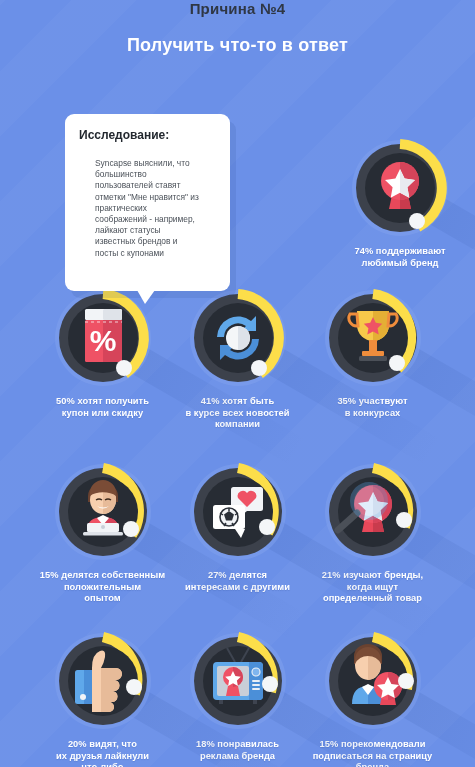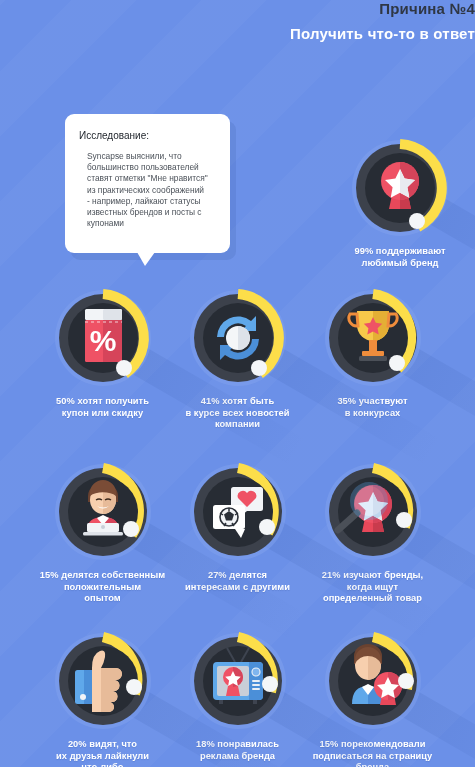--- a/index.html
+++ b/index.html
@@ -33,34 +33,34 @@
 
   .page {
     position: relative;
     z-index: 2;
     width: 475px;
     height: 767px;
   }
 
   
   .header {
-    text-align: right;
+    text-align: center;
     padding-top: 0px;
   }
   .reason-title {
     margin: 0;
     font-size: 15px;
     font-weight: bold;
     color: #2f3744;
     line-height: 17px;
     letter-spacing: 0.2px;
   }
   .reason-subtitle {
-    margin: 8px 0 0 0;
-    font-size: 15px;
+    margin: 20px 0 0 0;
+    font-size: 18px;
     font-weight: bold;
     color: #ffffff;
     line-height: 17px;
     letter-spacing: 0.2px;
   }
 
   
   .bubble-wrap {
     position: absolute;
     left: 65px;
@@ -70,27 +70,27 @@
   }
   .bubble {
     position: relative;
     background: #ffffff;
     border-radius: 9px;
     padding: 15px 14px 16px 14px;
     box-shadow: 6px 7px 0 rgba(40,70,140,0.13);
   }
   .bubble-title {
     margin: 0 0 9px 0;
-    font-size: 10px;
-    font-weight: normal;
+    font-size: 12px;
+    font-weight: bold;
     color: #23282f;
     line-height: 13px;
   }
   .bubble-body {
-    margin: 8px;
+    margin: 16px;
     font-size: 8.4px;
     color: #4b5159;
     line-height: 11.2px;
   }
   .bubble-tail {
     position: absolute;
     left: 72px;
     bottom: -13px;
     width: 0;
     height: 0;
@@ -182,21 +182,21 @@
           <path d="M49 56 h8 l3 14 h-11 z" fill="#c93b4d"></path>
 
           <circle cx="49" cy="42" r="19" fill="#ef5265"></circle>
           <path d="M49 23 a19 19 0 0 1 0 38 z" fill="#d6445a"></path>
 
           <path d="M49 30 l4.6 9.6 10.4 1.4 -7.6 7.3 1.9 10.4 -9.3 -5 -9.3 5 1.9 -10.4 -7.6 -7.3 10.4 -1.4 z" fill="#ffffff"></path>
           <path d="M49 30 l4.6 9.6 10.4 1.4 -7.6 7.3 1.9 10.4 -9.3 -5 z" fill="#e8ebf0"></path>
           <circle cx="66" cy="82" r="8" fill="#f4f6f8"></circle>
         </svg>
       </div>
-      <div class="caption">99% поддерживают
+      <div class="caption">74% поддерживают
 любимый бренд</div>
     </div>
   </div>
 
   <div class="row" style="top:289px;">
 
     <div class="cell">
       <div class="badge">
         <div class="shadow-ray"></div>
         <svg width="98" height="98" viewBox="0 0 98 98">

